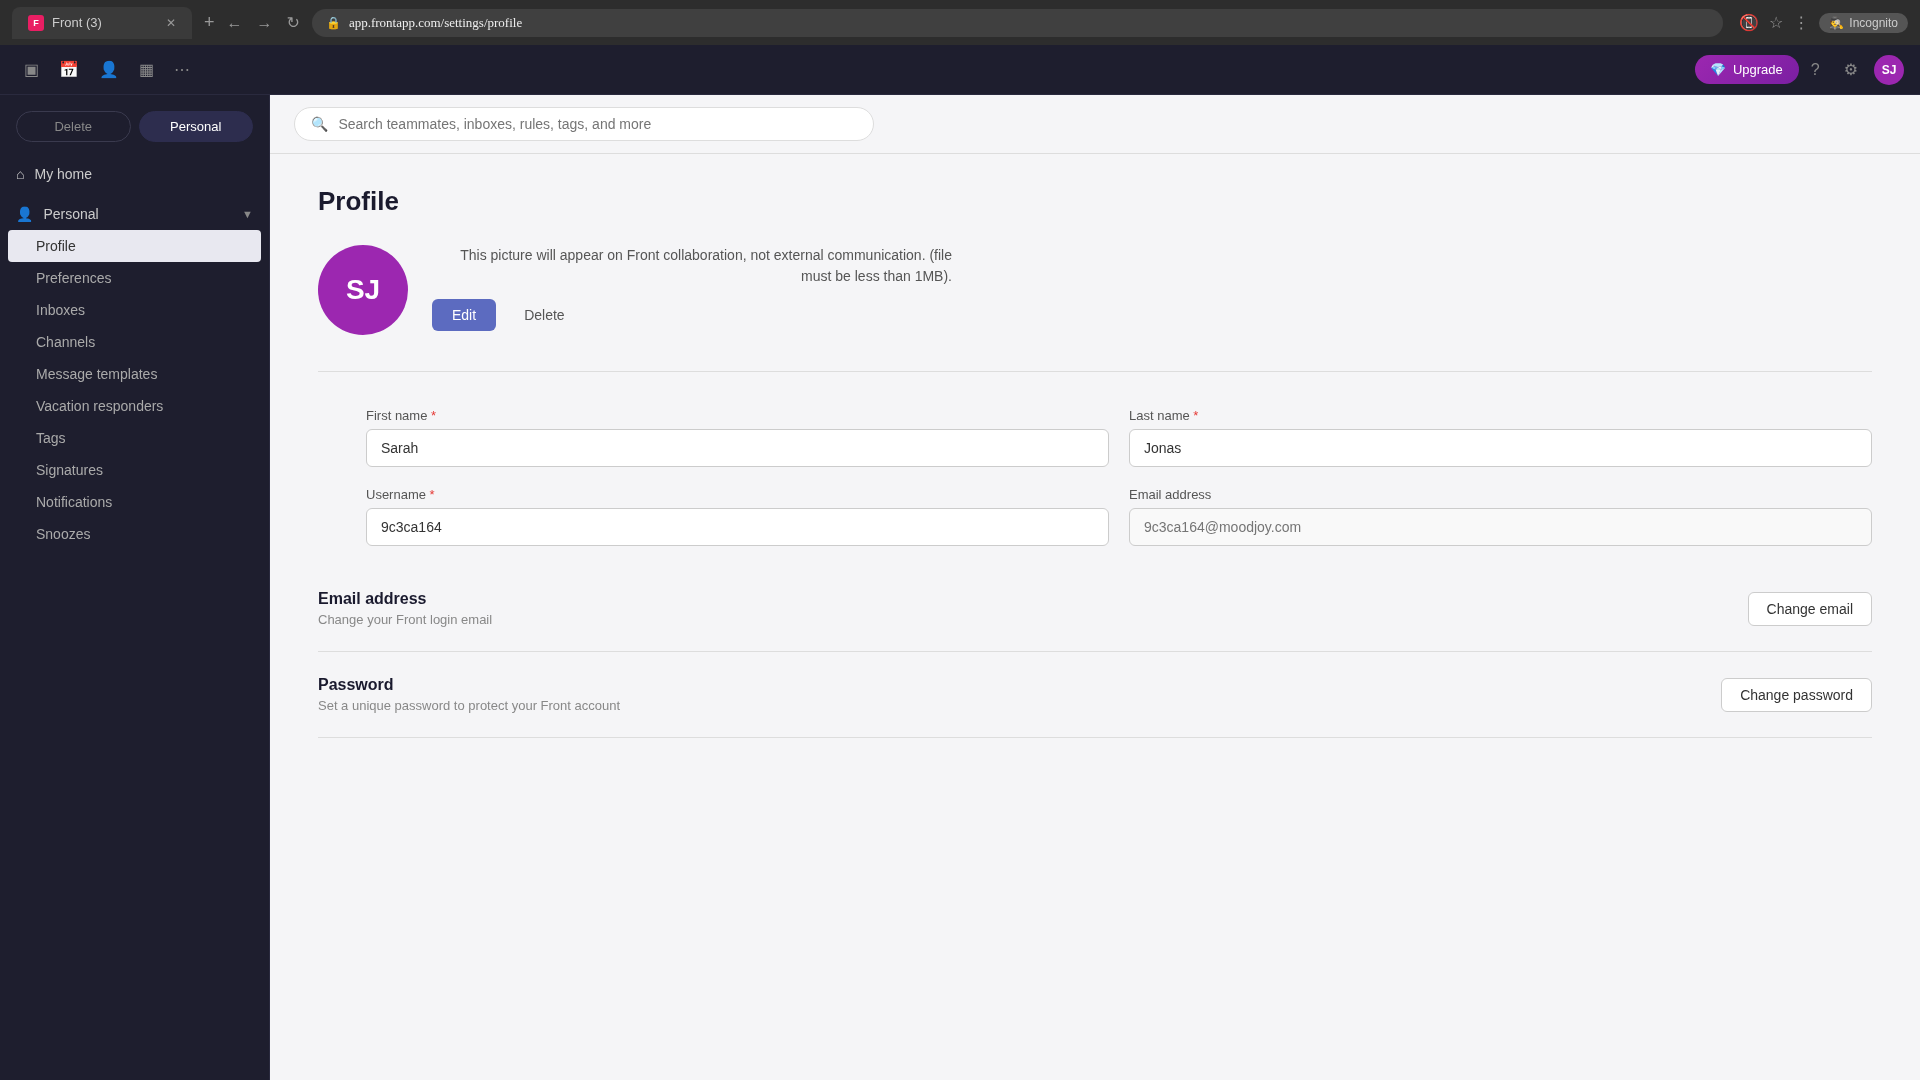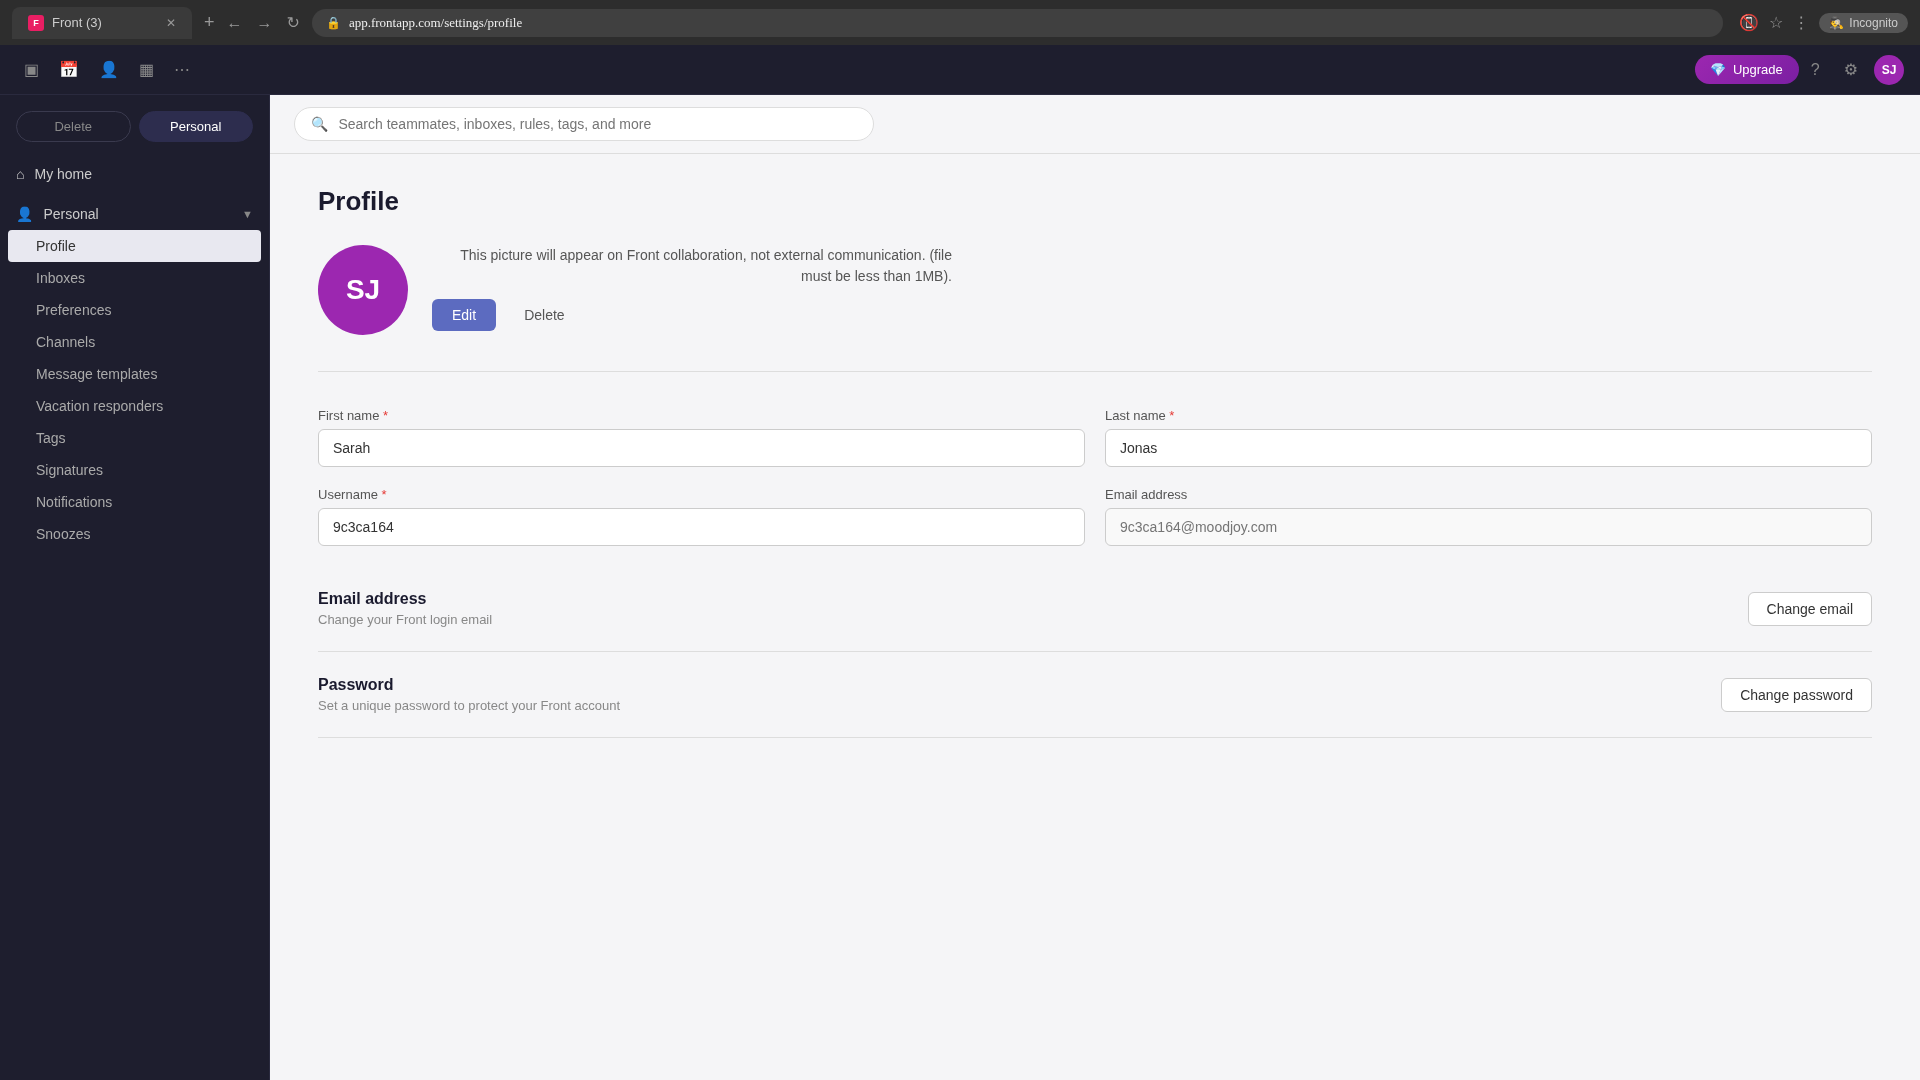--- a/index.html
+++ b/index.html
@@ -57,21 +57,21 @@
     
     .profile-picture-section { display: flex; align-items: flex-start; gap: 24px; margin-bottom: 36px; padding-bottom: 36px; border-bottom: 1px solid #ddd; }
     .avatar-large { width: 90px; height: 90px; background: #9c27b0; border-radius: 50%; display: flex; align-items: center; justify-content: center; color: white; font-size: 28px; font-weight: bold; flex-shrink: 0; }
     .picture-info { display: flex; flex-direction: column; gap: 12px; }
     .picture-desc { color: #555; font-size: 14px; line-height: 1.5; max-width: 520px; text-align: right; }
     .picture-actions { display: flex; gap: 12px; }
     .btn-edit { background: #5c6bc0; border: none; color: white; padding: 8px 20px; border-radius: 6px; cursor: pointer; font-size: 14px; font-weight: 500; }
     .btn-delete { background: none; border: none; color: #555; padding: 8px 16px; border-radius: 6px; cursor: pointer; font-size: 14px; }
 
     
-    .form-row { display: flex; gap: 20px; margin-bottom: 20px; }
+    .form-row { display: flex; gap: 20px; margin-bottom: 20px; margin-left: 48px; }
     .form-group { flex: 1; }
     .form-label { font-size: 13px; color: #555; margin-bottom: 6px; display: block; }
     .required { color: #e53935; }
     .form-input { width: 100%; border: 1px solid #ccc; border-radius: 6px; padding: 10px 14px; font-size: 14px; color: #333; outline: none; background: white; }
     .form-input[readonly], .form-input.readonly { background: #f9f9f9; color: #888; }
 
     
     .section-block { padding: 24px 0; border-bottom: 1px solid #ddd; }
     .section-block-header { display: flex; align-items: center; justify-content: space-between; }
     .section-block-title { font-size: 16px; font-weight: 600; color: #1a1a2e; margin-bottom: 4px; }
@@ -149,24 +149,24 @@
       <div class="sidebar-section-header">
         <span>👤</span>
         <span>Personal</span>
         <span class="sidebar-chevron">▼</span>
       </div>
 
       <div class="sidebar-item active">
         <span>Profile</span>
       </div>
       <div class="sidebar-item">
+        <span>Preferences</span>
+      </div>
+      <div class="sidebar-item">
         <span>Inboxes</span>
-      </div>
-      <div class="sidebar-item">
-        <span>Preferences</span>
       </div>
       <div class="sidebar-item">
         <span>Channels</span>
       </div>
       <div class="sidebar-item">
         <span>Message templates</span>
       </div>
       <div class="sidebar-item">
         <span>Vacation responders</span>
       </div>

